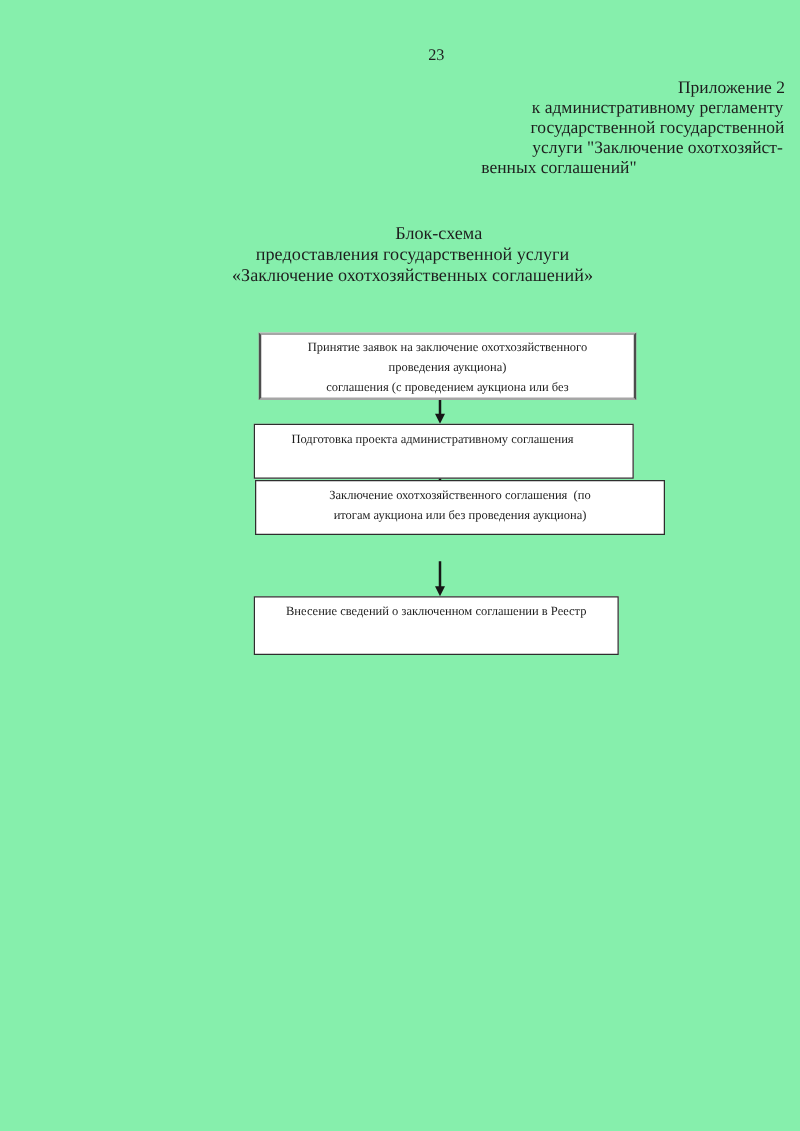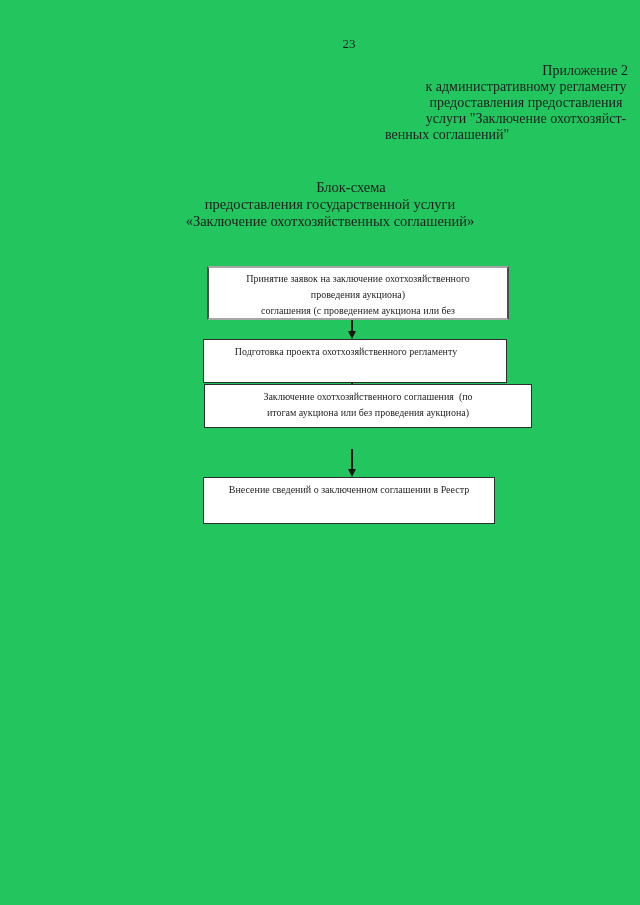--- a/index.html
+++ b/index.html
@@ -6,21 +6,21 @@
   body {
     width: 640px; height: 905px;
     background: #ffffff;
     font-family: "Liberation Serif", serif;
     color: #1e1e1e;
     -webkit-font-smoothing: antialiased;
   }
   .page {
     position: relative;
     width: 640px; height: 905px;
-    background: #22c55e;
+    background: #86efac;
     overflow: hidden;
   }
 
   
   .page-number {
     position: absolute;
     left: 329px; top: 36px; width: 40px;
     text-align: center;
     font-size: 13px;
   }
@@ -96,42 +96,42 @@
 </head>
 <body>
 
 <div class="page">
 
   <div class="page-number">23</div>
 
   <div class="appendix">
     <div class="ap-line ap-right">Приложение 2</div>
     <div class="ap-line ap-center">к административному регламенту</div>
-    <div class="ap-line ap-center">предоставления предоставления</div>
+    <div class="ap-line ap-center">государственной государственной</div>
     <div class="ap-line ap-center">услуги "Заключение охотхозяйст-</div>
     <div class="ap-line ap-left">венных соглашений"</div>
   </div>
 
   <div class="doc-title">
     <div class="t-line t-line-first">Блок-схема</div>
     <div class="t-line">предоставления государственной услуги</div>
     <div class="t-line">«Заключение охотхозяйственных соглашений»</div>
   </div>
 
   <div class="flow-box box-1">
     <div class="box-line">Принятие заявок на заключение охотхозяйственного</div>
     <div class="box-line">проведения аукциона)</div>
     <div class="box-line">соглашения (с проведением аукциона или без</div>
   </div>
 
   <div class="arrow-line arrow-line-1"></div>
   <div class="arrow-head arrow-head-1"></div>
 
   <div class="flow-box box-2">
-    <div class="box-line">Подготовка проекта охотхозяйственного регламенту</div>
+    <div class="box-line">Подготовка проекта административному соглашения</div>
   </div>
 
   <div class="arrow-line arrow-line-2"></div>
   <div class="arrow-head arrow-head-2"></div>
 
   <div class="flow-box box-3">
     <div class="box-line">Заключение охотхозяйственного соглашения  (по</div>
     <div class="box-line">итогам аукциона или без проведения аукциона)</div>
   </div>
 

